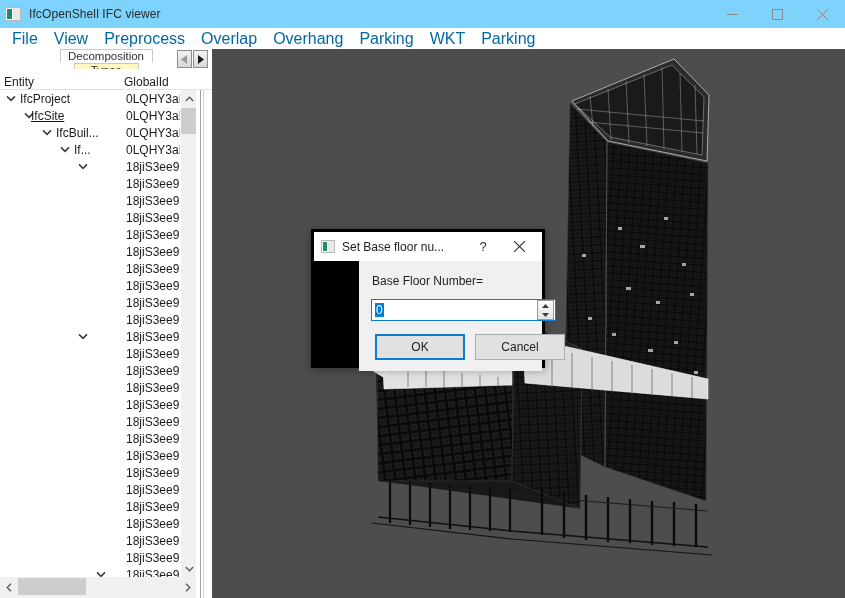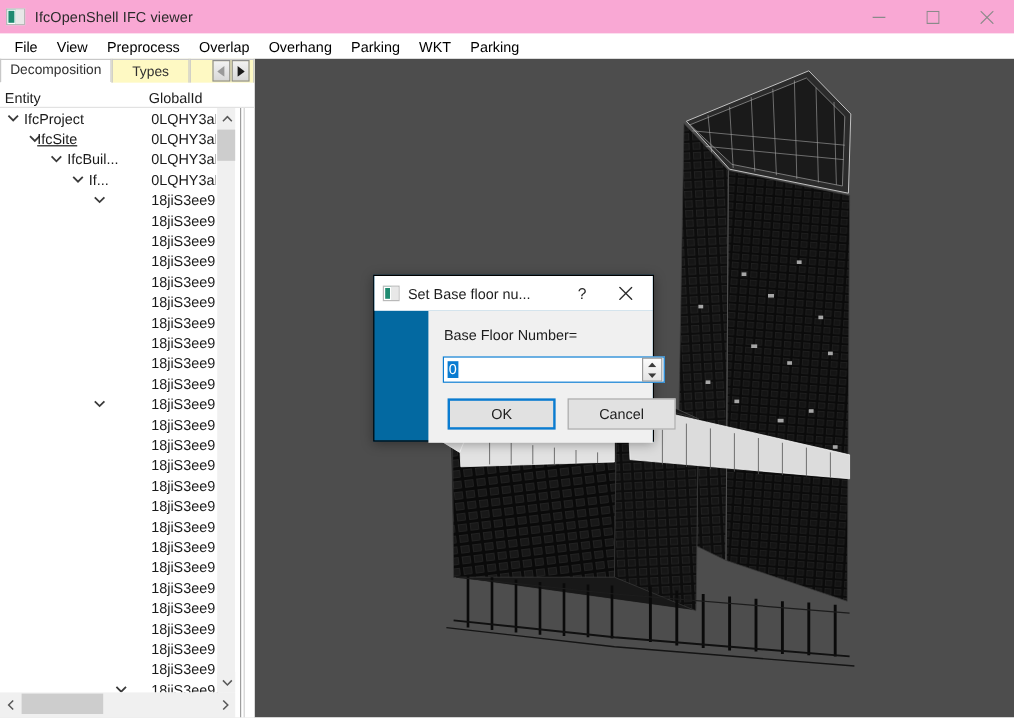--- a/index.html
+++ b/index.html
@@ -14,21 +14,21 @@
     position: relative;
     width: 845px; height: 598px;
     background: #ffffff;
     overflow: hidden;
   }
 
   
   .titlebar {
     position: absolute; left: 0; top: 0;
     width: 845px; height: 28px;
-    background: #f9a8d4;
+    background: #7dd3fc;
     display: flex; align-items: center;
   }
   .app-icon {
     width: 16px; height: 14px;
     margin-left: 5px; margin-right: 8px;
     position: relative;
     background: #ffffff;
     border: 1px solid #b9b9b9;
     display: flex; align-items: stretch;
   }
@@ -57,36 +57,36 @@
 
   
   .menubar {
     position: absolute; left: 0; top: 28px;
     width: 845px; height: 21px;
     background: #ffffff;
     display: flex; align-items: center;
     padding-left: 4px;
   }
   .menu-item {
-    font-size: 12px; color: #000000;
+    font-size: 16px; color: #0369a1;
     padding: 2px 8px;
     white-space: nowrap;
   }
 
   
   .left-panel {
     position: absolute; left: 0; top: 49px;
     width: 212px; height: 549px;
     background: #ffffff;
   }
   .tabstrip {
     position: relative;
     width: 212px; height: 20px;
     background: #ffffff;
-    display: flex; align-items: flex-end;
+    display: flex; align-items: center; flex-direction: column;
   }
   .tab {
     height: 20px;
     display: flex; align-items: center; justify-content: center;
     font-size: 11.5px; color: #303030;
     background: #fef9c3;
     border-left: 1px solid #c8c8c8;
     border-right: 1px solid #c8c8c8;
     border-top: 1px solid #c8c8c8;
     white-space: nowrap;
@@ -226,22 +226,22 @@
     width: 633px; height: 549px;
     background: #4d4d4d;
     overflow: hidden;
   }
   .viewport svg { display: block; }
 
   
   .dialog {
     position: absolute; left: 311px; top: 229px;
     width: 234px; height: 139px;
-    background: #0369a1;
-    border: 1px solid #000000;
+    background: #000000;
+    border: 3px solid #000000;
     box-shadow: 0 2px 9px rgba(0,0,0,0.35);
   }
   .dlg-title {
     position: relative;
     height: 29px; background: #ffffff;
     display: flex; align-items: center;
   }
   .dlg-icon {
     width: 14px; height: 13px;
     margin-left: 7px; margin-right: 7px;

